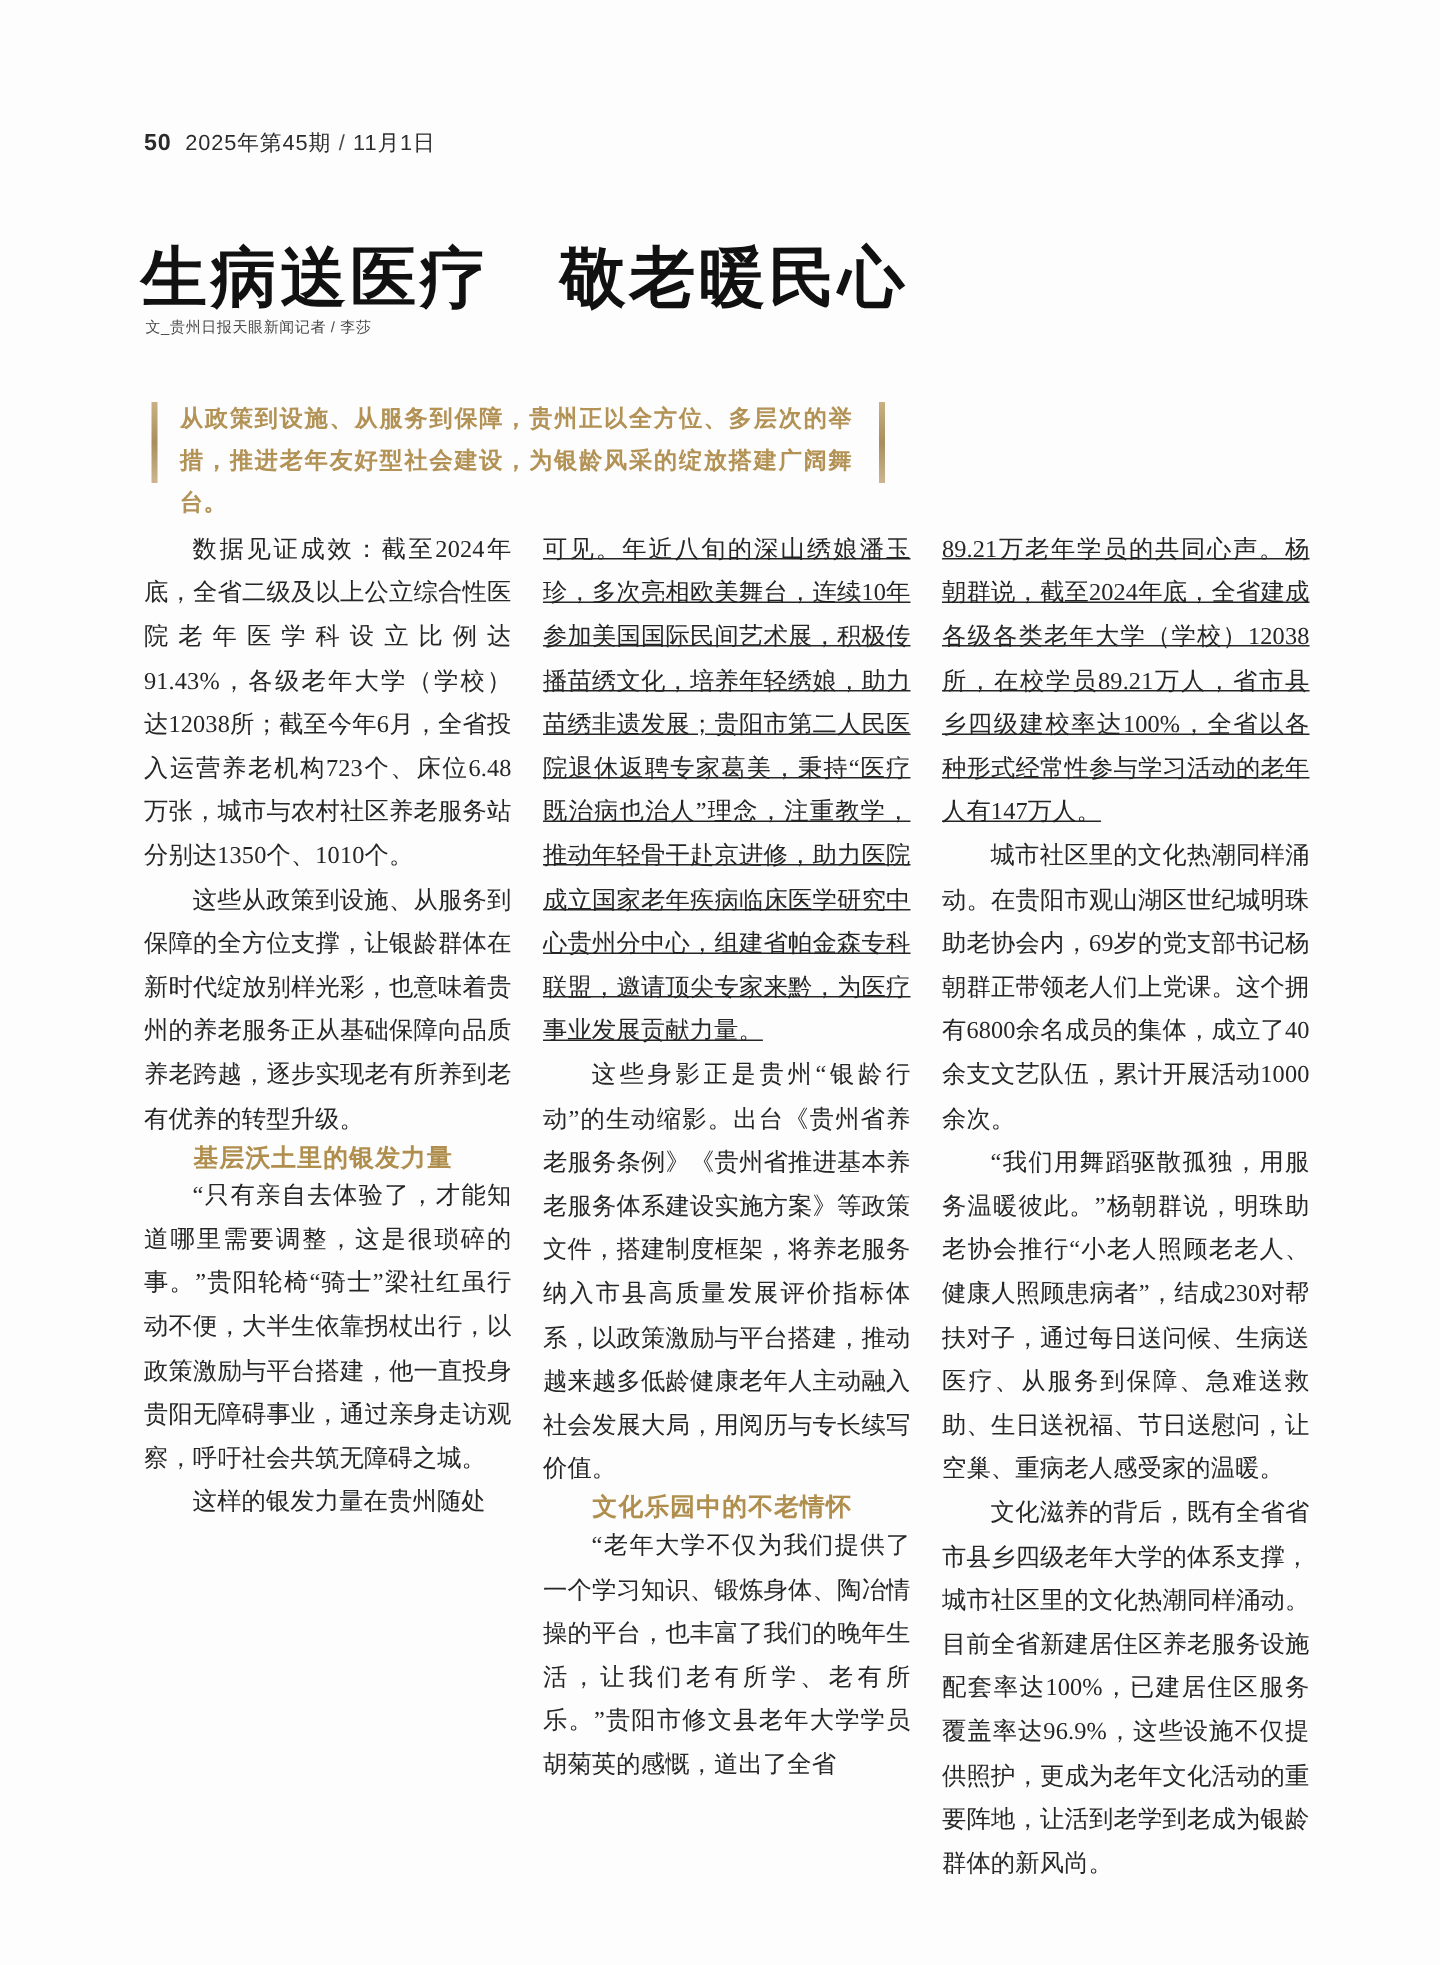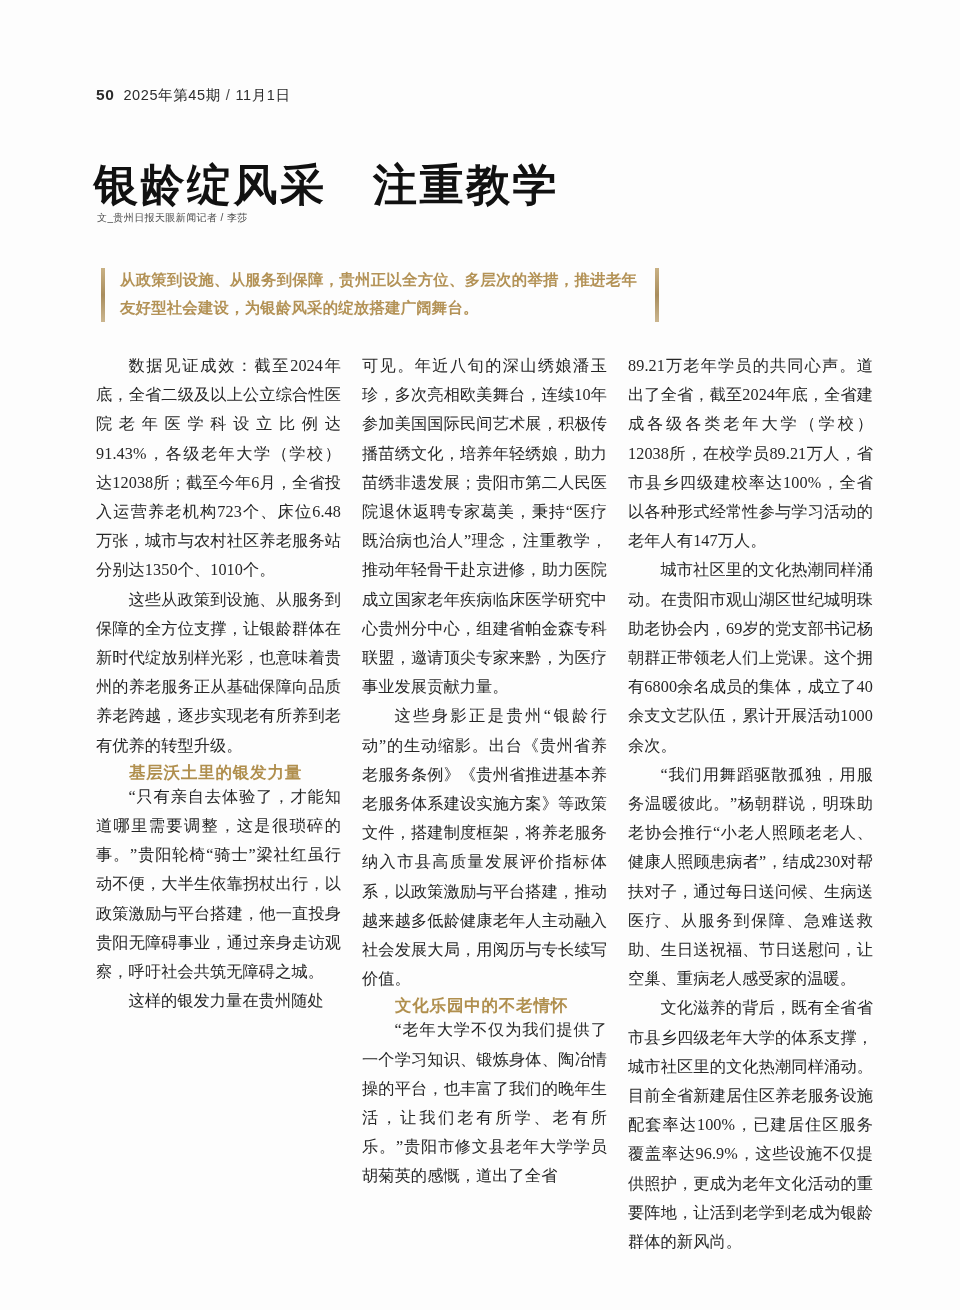--- a/index.html
+++ b/index.html
@@ -65,21 +65,21 @@
     font-size: 10px;
     color: #4a4a4a;
     letter-spacing: 0.4px;
   }
 
   
   .lead-wrap {
     position: absolute;
     left: 101px;
     top: 266px;
-    width: 558px;
+    width: 489px;
     height: 58px;
   }
   .lead-bar {
     position: absolute;
     top: 2px;
     width: 4px;
     height: 54px;
     background: linear-gradient(180deg,#c9b184 0%, #a98d5d 50%, #cbb68f 100%);
   }
   .lead-bar.left  { left: 0; }
@@ -112,21 +112,21 @@
     letter-spacing: 0.1px;
   }
   .col-1 { left: 96px;  }
   .col-2 { left: 362px; }
   .col-3 { left: 628px; }
 
   .col p {
     margin: 0;
     text-indent: 2em;
   }
-  .col p.noindent { text-indent: 0; }
+  .col p.noindent { text-indent: 0; text-decoration: underline; }
 
   .subhead {
     margin: 26px 0 24px 0;
     text-align: left;
     text-indent: 0;
     font-family: "Liberation Sans", "DejaVu Sans", sans-serif;
     font-weight: 700;
     font-size: 16.5px;
     line-height: 22px;
     letter-spacing: 0.8px;
@@ -135,21 +135,21 @@
 </style>
 </head>
 <body>
 
 <div class="page">
 
   <div class="folio">
     <span class="num">50</span><span>2025年第45期</span><span class="sep">/</span><span>11月1日</span>
   </div>
 
-  <h1 class="headline">银龄绽风采　注重教学</h1>
+  <h1 class="headline">生病送医疗　敬老暖民心</h1>
 
   <div class="byline">文_贵州日报天眼新闻记者 / 李莎</div>
 
   <div class="lead-wrap">
     <span class="lead-bar left"></span>
     <span class="lead-bar right"></span>
     <div class="lead-text">从政策到设施、从服务到保障，贵州正以全方位、多层次的举措，推进老年友好型社会建设，为银龄风采的绽放搭建广阔舞台。</div>
   </div>
 
   <div class="col col-1">
@@ -161,19 +161,19 @@
   </div>
 
   <div class="col col-2">
     <p class="noindent">可见。年近八旬的深山绣娘潘玉珍，多次亮相欧美舞台，连续10年参加美国国际民间艺术展，积极传播苗绣文化，培养年轻绣娘，助力苗绣非遗发展；贵阳市第二人民医院退休返聘专家葛美，秉持“医疗既治病也治人”理念，注重教学，推动年轻骨干赴京进修，助力医院成立国家老年疾病临床医学研究中心贵州分中心，组建省帕金森专科联盟，邀请顶尖专家来黔，为医疗事业发展贡献力量。</p>
     <p>这些身影正是贵州“银龄行动”的生动缩影。出台《贵州省养老服务条例》《贵州省推进基本养老服务体系建设实施方案》等政策文件，搭建制度框架，将养老服务纳入市县高质量发展评价指标体系，以政策激励与平台搭建，推动越来越多低龄健康老年人主动融入社会发展大局，用阅历与专长续写价值。</p>
     <p class="subhead">文化乐园中的不老情怀</p>
     <p>“老年大学不仅为我们提供了一个学习知识、锻炼身体、陶冶情操的平台，也丰富了我们的晚年生活，让我们老有所学、老有所乐。”贵阳市修文县老年大学学员胡菊英的感慨，道出了全省</p>
   </div>
 
   <div class="col col-3">
-    <p class="noindent">89.21万老年学员的共同心声。道出了全省，截至2024年底，全省建成各级各类老年大学（学校）12038所，在校学员89.21万人，省市县乡四级建校率达100%，全省以各种形式经常性参与学习活动的老年人有147万人。</p>
+    <p class="noindent">89.21万老年学员的共同心声。杨朝群说，截至2024年底，全省建成各级各类老年大学（学校）12038所，在校学员89.21万人，省市县乡四级建校率达100%，全省以各种形式经常性参与学习活动的老年人有147万人。</p>
     <p>城市社区里的文化热潮同样涌动。在贵阳市观山湖区世纪城明珠助老协会内，69岁的党支部书记杨朝群正带领老人们上党课。这个拥有6800余名成员的集体，成立了40余支文艺队伍，累计开展活动1000余次。</p>
     <p>“我们用舞蹈驱散孤独，用服务温暖彼此。”杨朝群说，明珠助老协会推行“小老人照顾老老人、健康人照顾患病者”，结成230对帮扶对子，通过每日送问候、生病送医疗、从服务到保障、急难送救助、生日送祝福、节日送慰问，让空巢、重病老人感受家的温暖。</p>
     <p>文化滋养的背后，既有全省省市县乡四级老年大学的体系支撑，城市社区里的文化热潮同样涌动。目前全省新建居住区养老服务设施配套率达100%，已建居住区服务覆盖率达96.9%，这些设施不仅提供照护，更成为老年文化活动的重要阵地，让活到老学到老成为银龄群体的新风尚。</p>
   </div>
 
 </div>
 
 </body></html>

